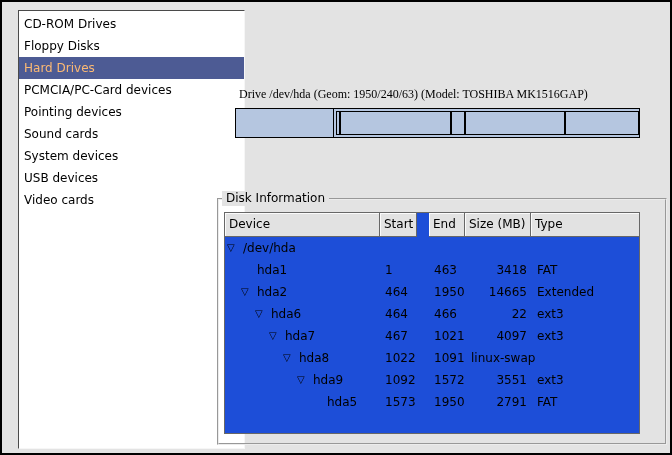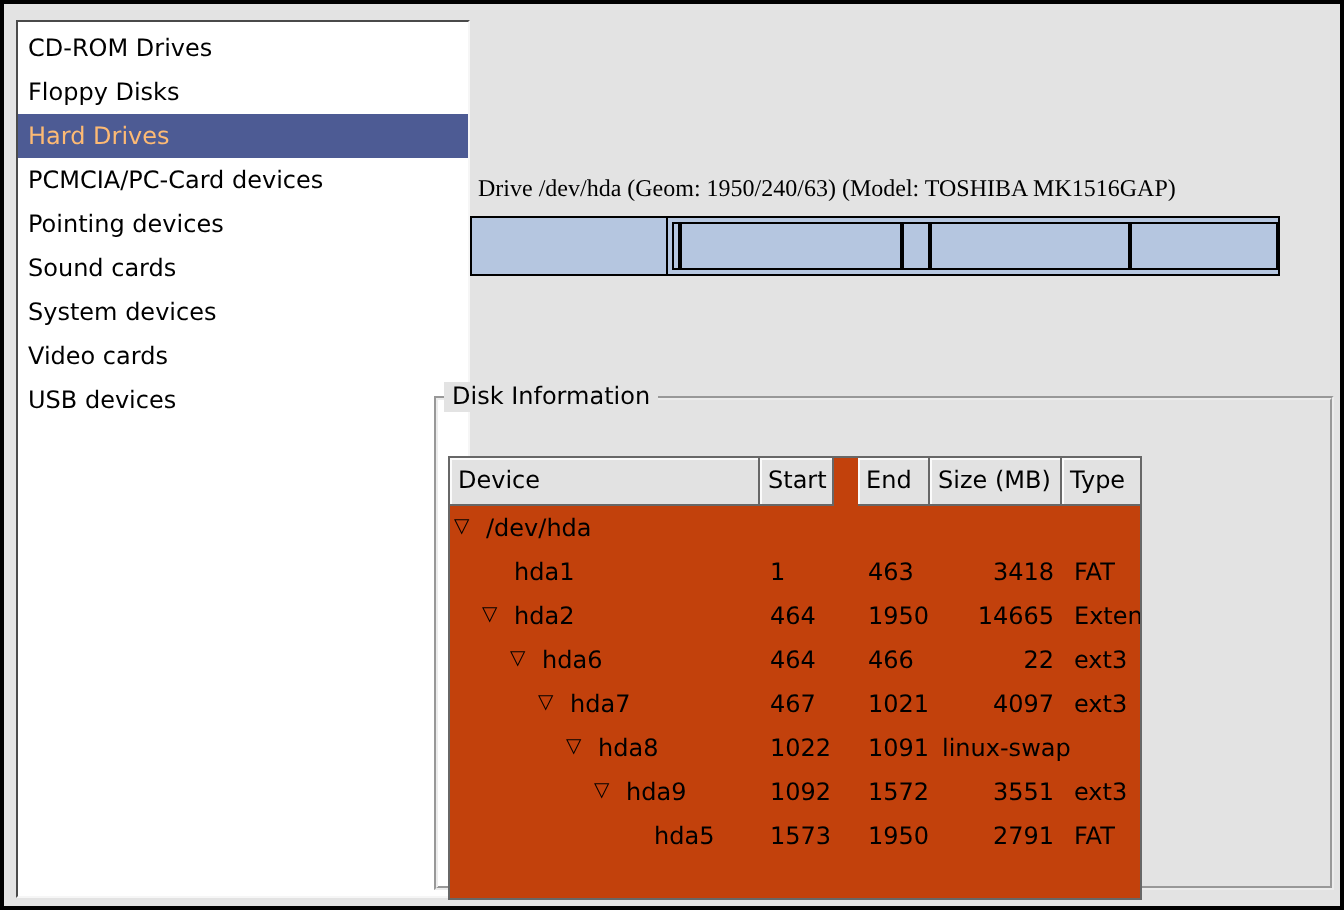--- a/index.html
+++ b/index.html
@@ -3,21 +3,21 @@
 <meta charset="utf-8">
 <style>
   html,body{margin:0;padding:0;}
   body{font-family:"DejaVu Sans","Liberation Sans",sans-serif;font-size:12px;color:#000;}
   .window{
     position:relative;width:672px;height:455px;box-sizing:border-box;
     background:var(--win-bg,#e3e3e3);border:2px solid #000;overflow:hidden;
   }
   
   .sidebar{
-    position:absolute;left:6px;top:8px;width:227px;height:439px;box-sizing:border-box;
+    position:absolute;left:16px;top:8px;width:227px;height:439px;box-sizing:border-box;
     background:#fff;border:1px solid;border-color:#4a4a4a #f6f6f6 #f6f6f6 #4a4a4a;
     padding-top:2px;overflow:hidden;
   }
   .side-item{height:22px;line-height:22px;padding-left:5px;white-space:nowrap;cursor:default;}
   .side-item.selected{background:var(--sel-bg,#4d5b94);color:#fdba74;}
   
   .drive-title{position:absolute;left:237px;top:85px;white-space:nowrap;font-family:Liberation Serif, serif;}
   .part-bar{
     position:absolute;left:233px;top:106px;width:405px;height:30px;box-sizing:border-box;
     border:1px solid #000;background:var(--part-fill,#b5c6e0);
@@ -28,22 +28,22 @@
   
   .groupbox{
     position:absolute;left:215px;top:196px;width:450px;height:247px;box-sizing:border-box;
     border:2px groove #ececec;
   }
   .group-label{
     position:absolute;top:-9px;left:3px;background:var(--win-bg,#e3e3e3);
     padding:0 4px;line-height:15px;
   }
   .disk-table{
-    position:absolute;left:5px;top:28px;width:347px;height:222px;box-sizing:border-box;
-    background:#c2410c;border:1px solid #676767;overflow:hidden;
+    position:absolute;left:5px;top:12px;width:416px;height:222px;box-sizing:border-box;
+    background:#1d4ed8;border:1px solid #676767;overflow:hidden;
   }
   .thead{display:flex;height:24px;box-sizing:border-box;}
   .th{
     box-sizing:border-box;background:#e2e2e2;height:24px;line-height:22px;padding-left:4px;
     border-right:1px solid #676767;border-bottom:1px solid #676767;
     box-shadow:inset 1px 1px 0 #fbfbfb;white-space:nowrap;overflow:hidden;cursor:default;
   }
   .col-device{width:155px;} .col-start{width:37px;} .col-end{width:36px;margin-left:12px;}
   .col-size{width:66px;} .col-type{flex:1;border-right:none;}
   .tree-row{display:flex;height:22px;line-height:22px;}
@@ -65,22 +65,22 @@
 <div class="window" style="--win-bg: #e3e3e3; --sel-bg: #4d5b94; --part-fill: #b5c6e0;">
 
   <div class="sidebar">
     <div class="side-item">CD-ROM Drives</div>
     <div class="side-item">Floppy Disks</div>
     <div class="side-item selected">Hard Drives</div>
     <div class="side-item">PCMCIA/PC-Card devices</div>
     <div class="side-item">Pointing devices</div>
     <div class="side-item">Sound cards</div>
     <div class="side-item">System devices</div>
+    <div class="side-item">USB devices</div>
     <div class="side-item">Video cards</div>
-    <div class="side-item">USB devices</div>
   </div>
 
   <div class="drive-title">Drive /dev/hda (Geom: 1950/240/63) (Model: TOSHIBA MK1516GAP)</div>
 
   <div class="part-bar">
     <div class="bar-seg primary" style="left: 0%; width: 24.3%;"></div>
     <div class="bar-seg inner" style="left: 24.9%; width: 0.9%;"></div>
     <div class="bar-seg inner" style="left: 25.8%; width: 27.6%;"></div>
     <div class="bar-seg inner" style="left: 53.4%; width: 3.4%;"></div>
     <div class="bar-seg inner" style="left: 56.8%; width: 24.8%;"></div>

